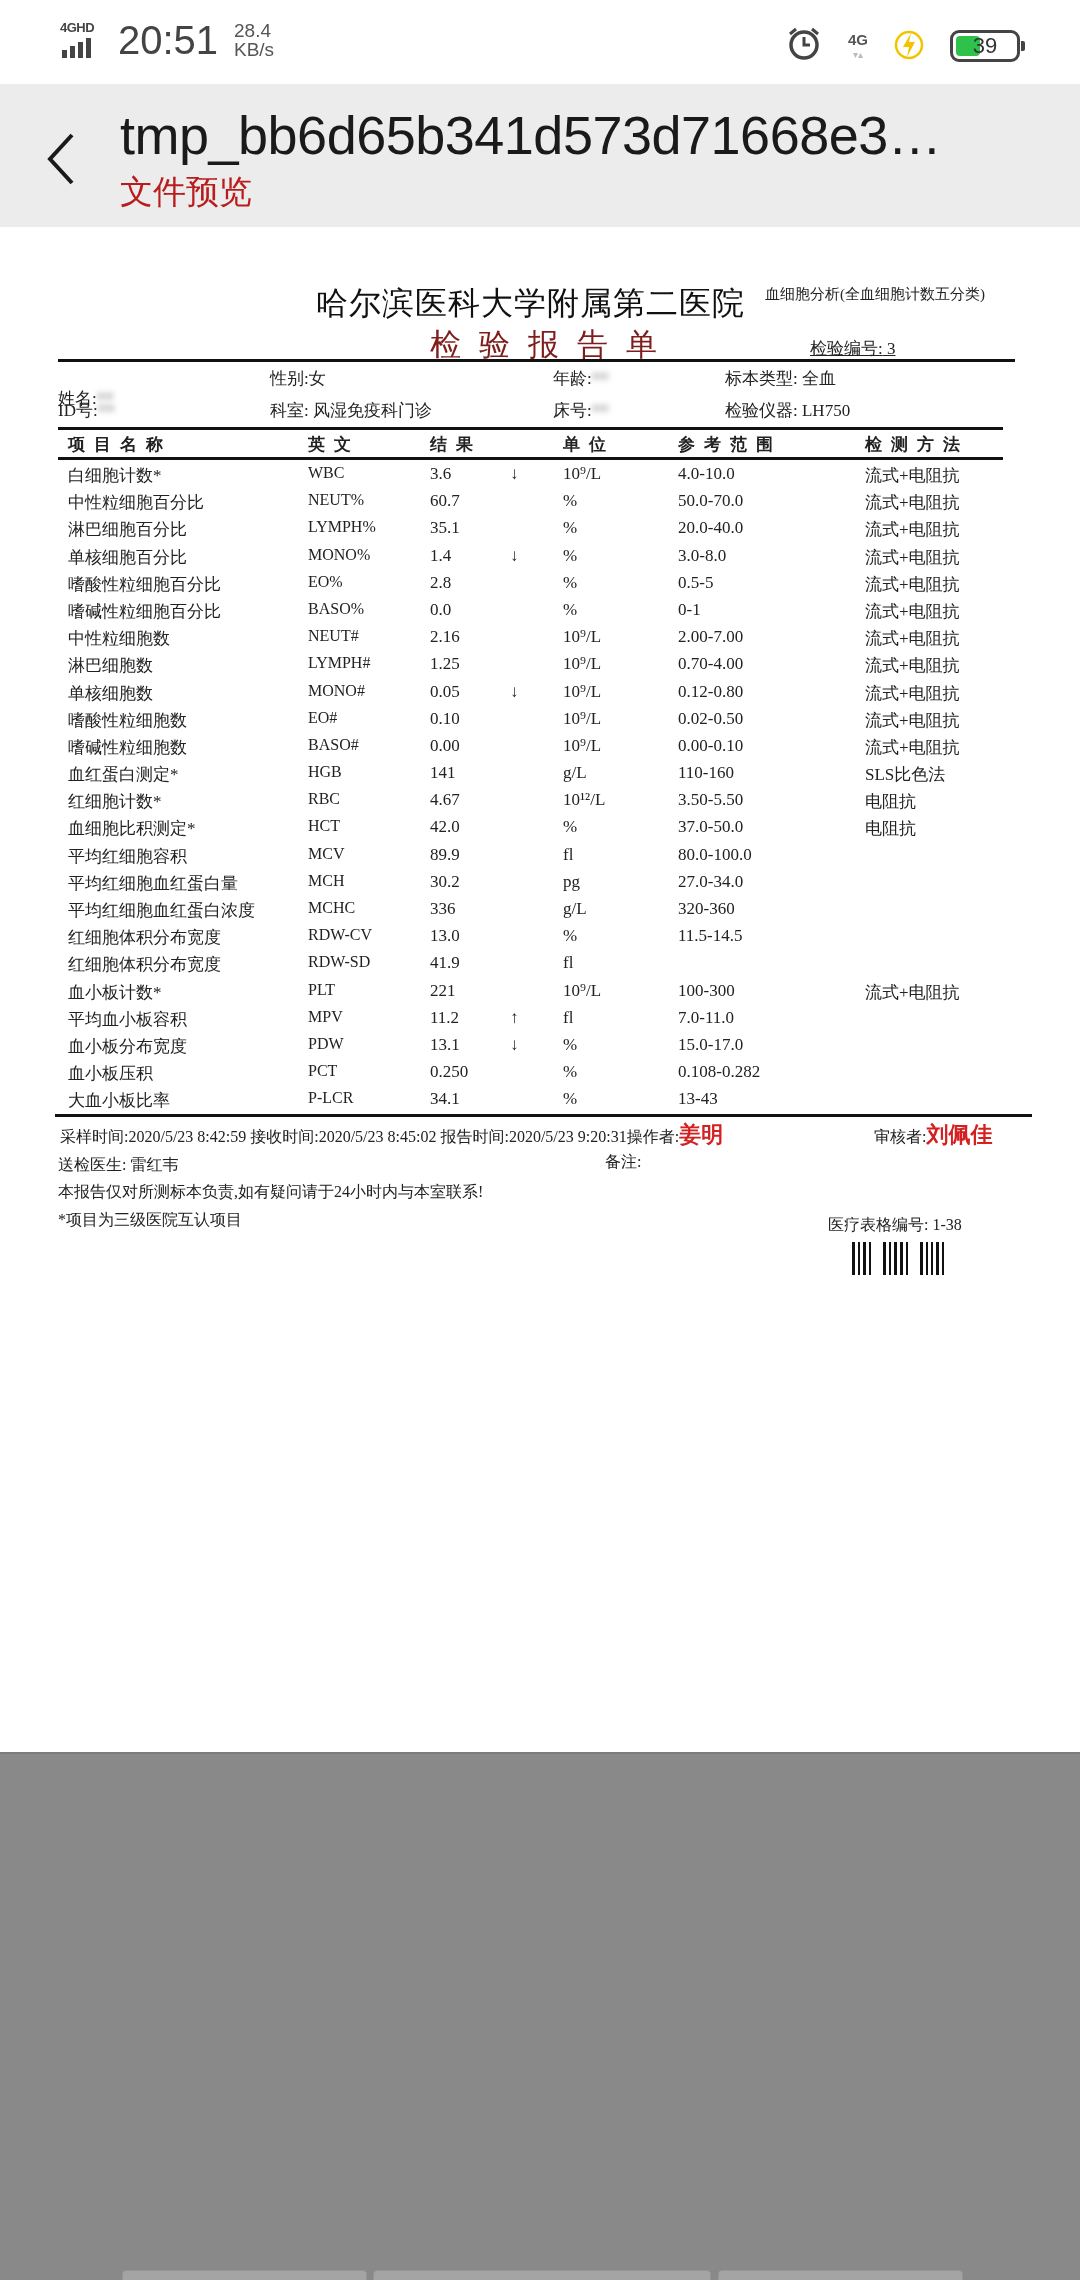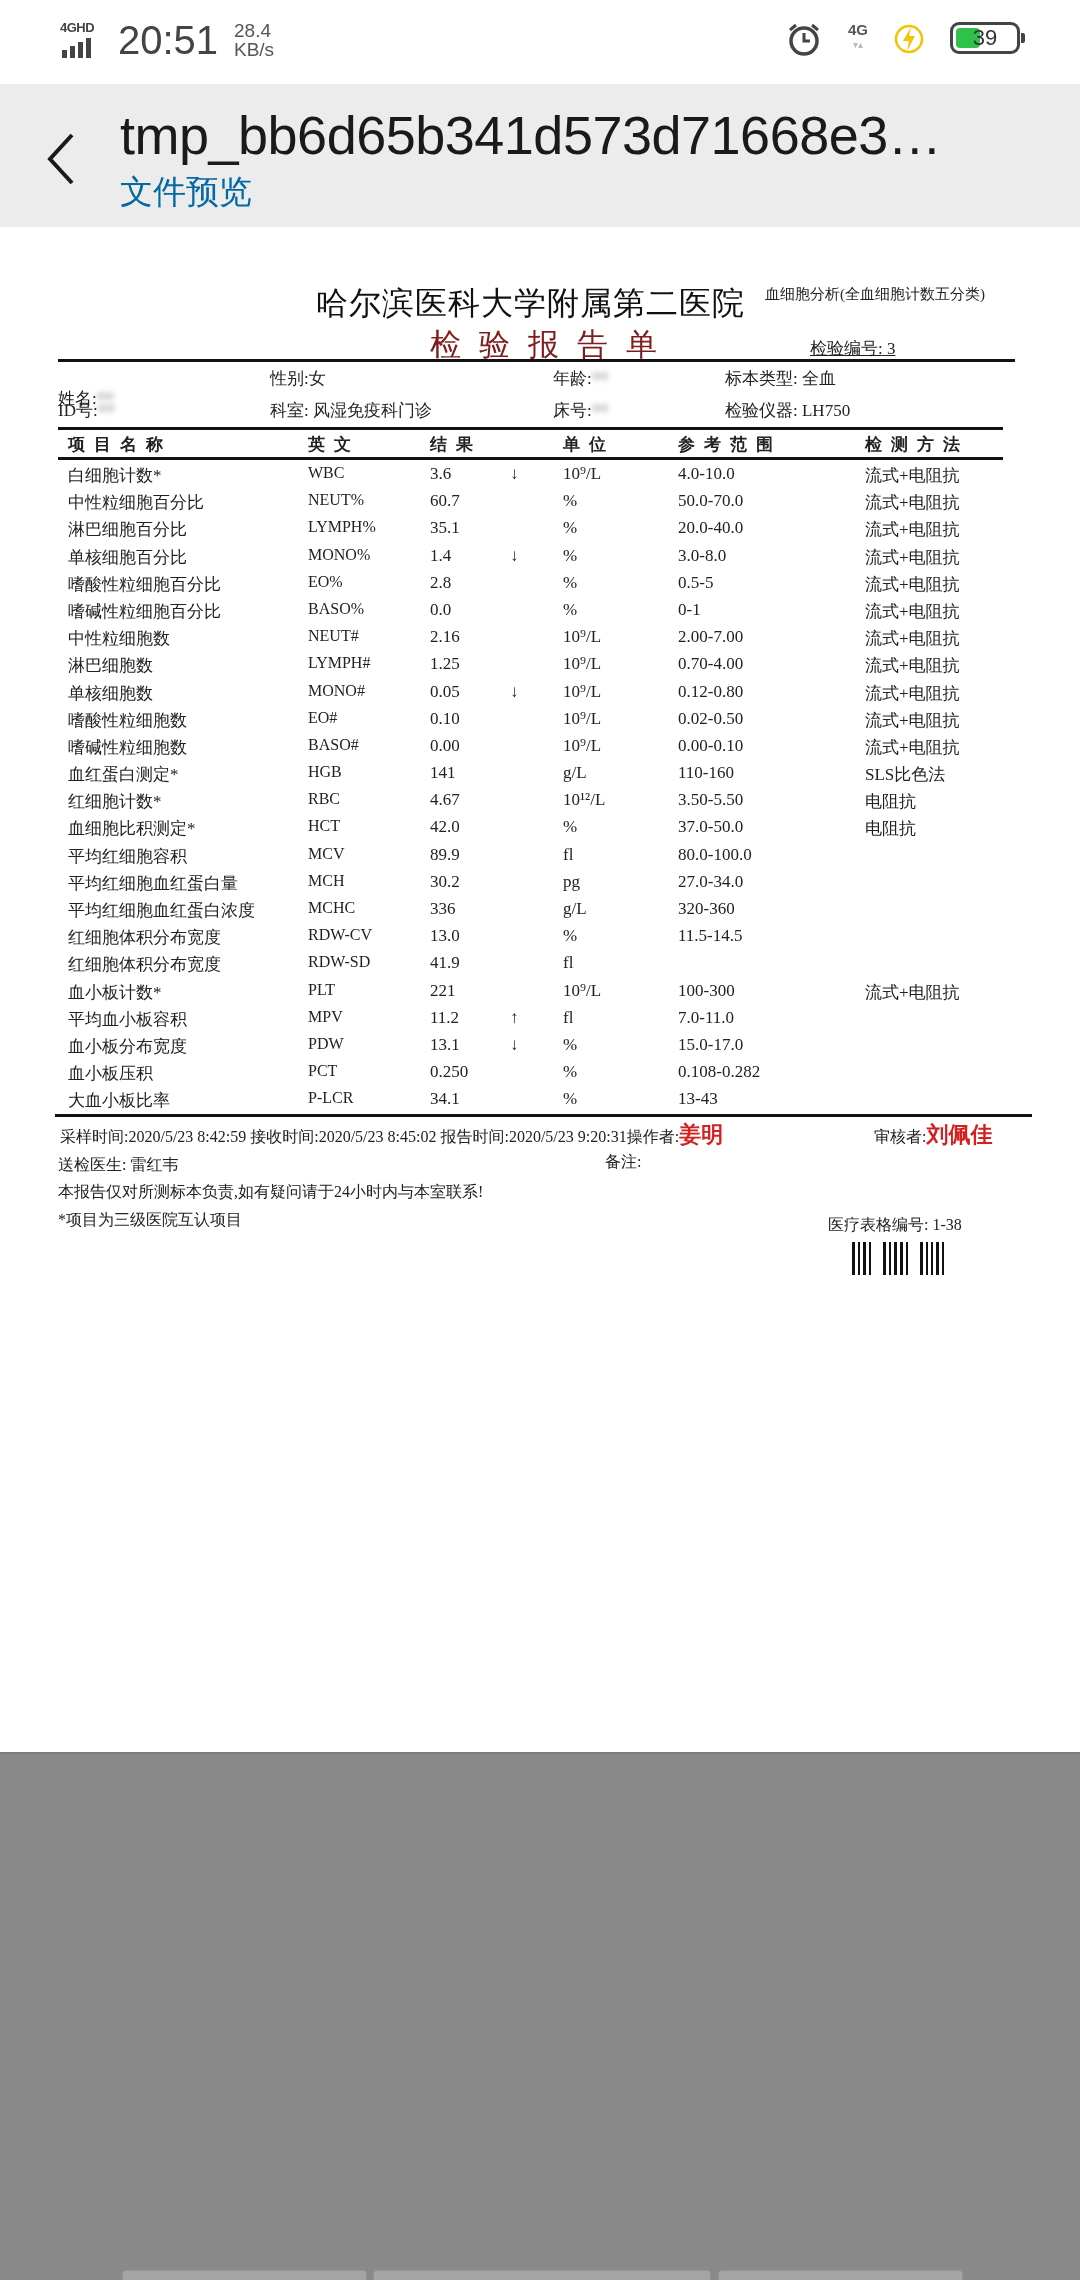--- a/index.html
+++ b/index.html
@@ -7,35 +7,35 @@
   body { position: relative; font-family: "Liberation Sans", "DejaVu Sans", sans-serif; color: #222; }
 
   
   .statusbar { position: absolute; left: 0; top: 0; width: 1080px; height: 84px; background: #ffffff; }
   .sb-signal { position: absolute; left: 60px; top: 20px; width: 44px; height: 40px; }
   .sb-signal .net { position: absolute; left: 0; top: 0; font-size: 13px; font-weight: bold; color: #444; letter-spacing: -0.5px; }
   .sb-signal .bars { position: absolute; left: 2px; bottom: 2px; display: flex; align-items: flex-end; gap: 3px; }
   .sb-signal .bars i { display: block; width: 5px; background: #444; }
   .sb-time { position: absolute; left: 118px; top: 18px; font-size: 40px; color: #444; letter-spacing: 0px; }
   .sb-speed { position: absolute; left: 234px; top: 21px; font-size: 19px; line-height: 19px; color: #555; }
-  .sb-right { position: absolute; right: 60px; top: 22px; height: 40px; display: flex; align-items: flex-start; gap: 26px; }
+  .sb-right { position: absolute; right: 60px; top: 22px; height: 40px; display: flex; align-items: flex-end; gap: 26px; }
   .sb-alarm { width: 36px; height: 36px; }
   .sb-4g { font-size: 15px; font-weight: bold; color: #555; line-height: 15px; text-align: center; }
   .sb-4g small { display: block; font-size: 10px; color: #bbb; }
   .sb-bolt { width: 30px; height: 34px; }
   .battery { position: relative; width: 70px; height: 32px; border: 3px solid #444; border-radius: 9px; padding-left: 16px; }
   .battery .fill { position: absolute; left: 3px; top: 3px; bottom: 3px; width: 24px; background: #2ec24a; border-radius: 4px; }
   .battery .pct { position: absolute; left: 0; right: 0; top: 1px; text-align: center; font-size: 22px; line-height: 24px; color: #333; }
   .battery .nub { position: absolute; right: -8px; top: 8px; width: 4px; height: 10px; background: #444; border-radius: 0 2px 2px 0; }
 
   
   .appbar { position: absolute; left: 0; top: 84px; width: 1080px; height: 143px; background: #ececec; }
   .back-btn { position: absolute; left: 30px; top: 30px; width: 60px; height: 90px; display: flex; align-items: center; justify-content: center; }
   .app-title { position: absolute; left: 120px; top: 20px; width: 900px; font-size: 54px; color: #1a1a1a; white-space: nowrap; overflow: hidden; letter-spacing: -0.5px; }
-  .app-sub { position: absolute; left: 120px; top: 86px; font-size: 33px; color: #0369a1; }
+  .app-sub { position: absolute; left: 120px; top: 86px; font-size: 33px; color: #b91c1c; }
 
   
   .doc { position: absolute; left: 0; top: 227px; width: 1080px; height: 1525px; background: #fff; font-family: "Liberation Serif", "DejaVu Serif", serif; color: #222; }
   .hospital { position: absolute; left: 316px; top: 55px; font-size: 32px; letter-spacing: 1px; color: #111; }
   .report-type { position: absolute; left: 765px; top: 58px; font-size: 15px; color: #222; }
   .report-title { position: absolute; left: 430px; top: 97px; font-size: 31px; letter-spacing: 18px; color: #7f1d1d; }
   .test-no { position: absolute; left: 810px; top: 110px; font-size: 17px; text-decoration: underline; }
   .rule { position: absolute; height: 3px; background: #111; }
   .info { position: absolute; font-size: 17px; white-space: nowrap; }
   .blur { display: inline-block; filter: blur(3px); color: #666; }

